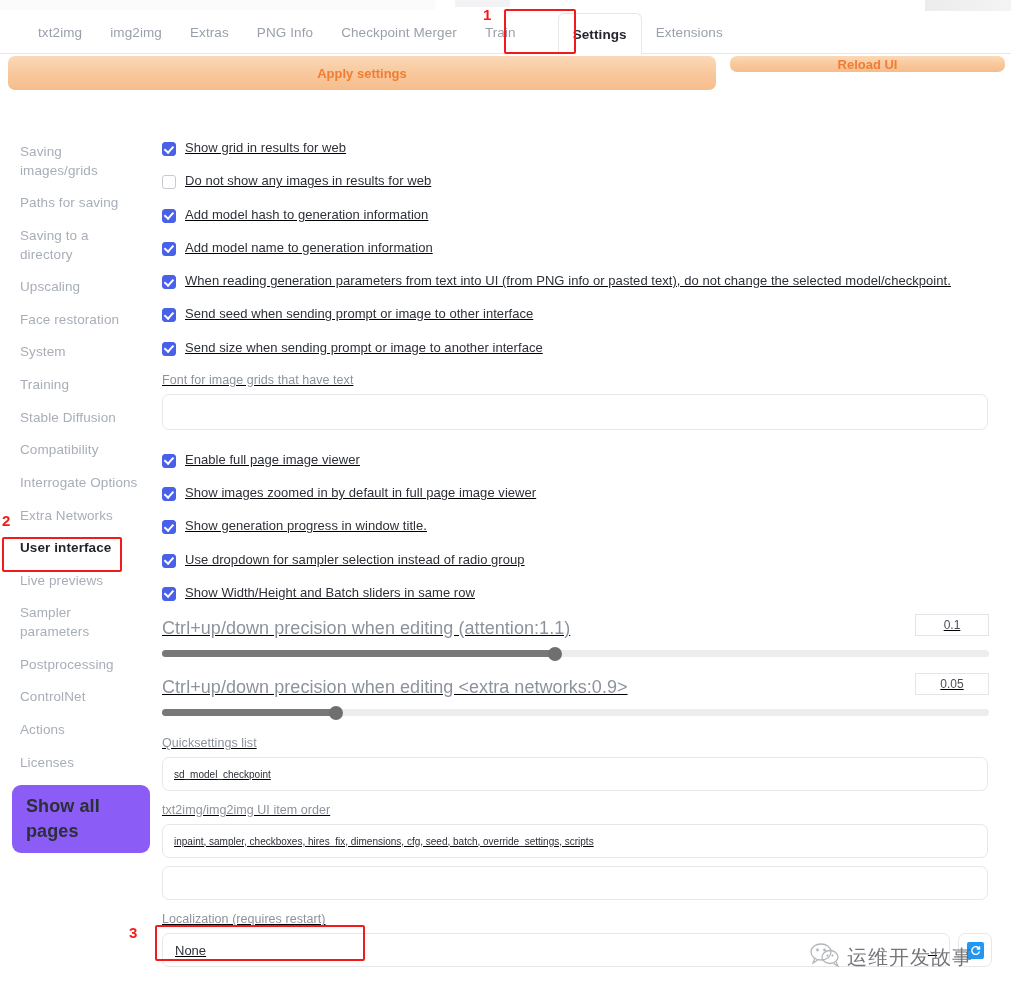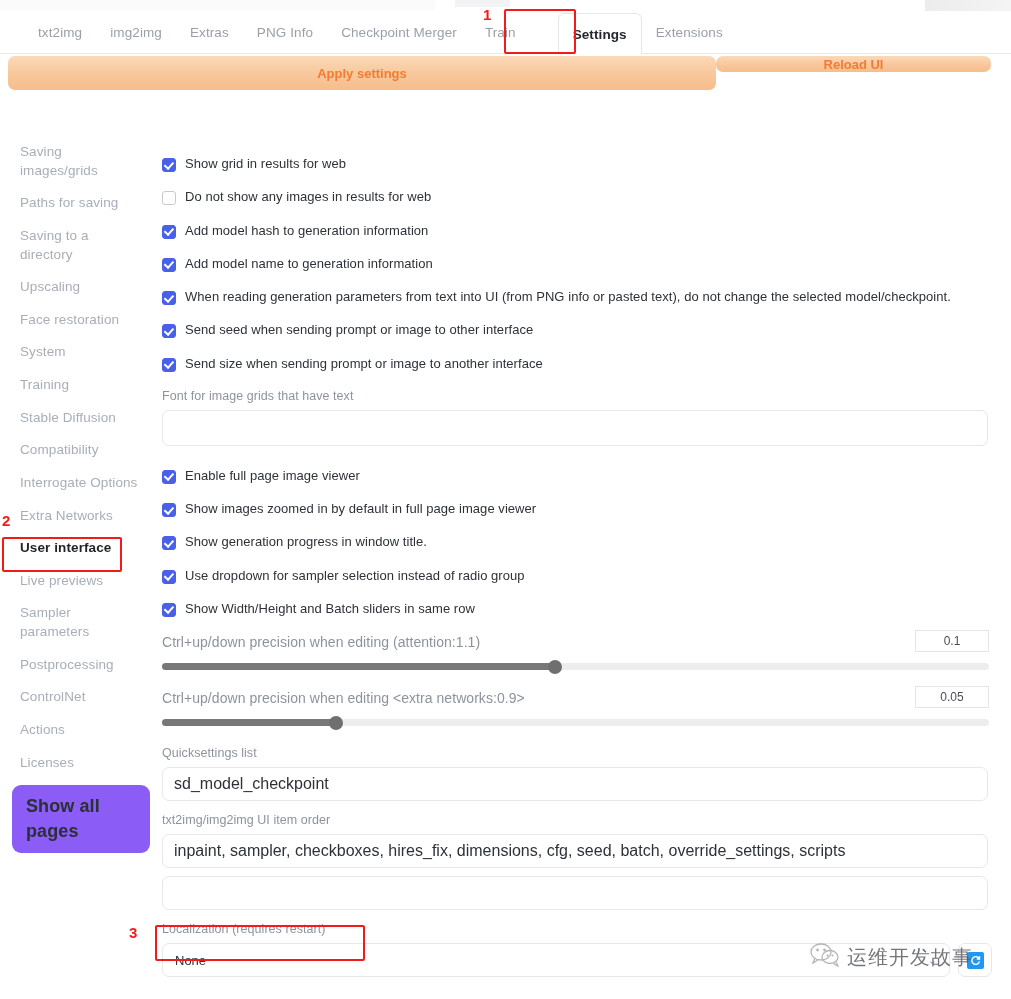--- a/index.html
+++ b/index.html
@@ -31,21 +31,21 @@
     font-size:13.5px; color:#9aa0ab; padding:0 14px; height:43px;
     line-height:43px; white-space:nowrap; cursor:pointer; letter-spacing:.1px;
   }
   .tab.active {
     color:#24262b; font-weight:600; background:#fff;
     border:1px solid #e6e7eb; border-bottom:1px solid #fff;
     border-radius:6px 6px 0 0; position:relative; top:1px; height:42px; line-height:42px;margin-left:28px;
   }
 
   
-  .actionbar { position:absolute; top:56px; left:8px; width:997px; height:34px; display:flex; }
+  .actionbar { position:absolute; top:56px; left:8px; width:997px; height:34px; display:flex; gap:14px; }
   .btn-apply, .btn-reload {
     border-radius:7px; border:none; cursor:pointer;
     font-size:13px; font-weight:600; color:#f07d33;
     display:flex; align-items:center; justify-content:center;
     background:linear-gradient(180deg,#fbd9b8 0%,#f8c79b 55%,#f6bd8c 100%);
   }
   .btn-apply { width:708px; height:34px; }
   .btn-reload { width:275px; height:16px; }
 
   
@@ -54,46 +54,46 @@
     font-size:13.5px; color:#a8aeb8; line-height:1.38;
     padding:7px 8px 7px 20px; cursor:pointer; letter-spacing:.1px;
   }
   .nav-item.selected { color:#1f2328; font-weight:600; }
   .nav-item.pill {
     display:inline-block; margin-left:12px; padding:9px 14px;
     background:#8b5cf6; border-radius:9px; color:#2b2f36; font-weight:700; font-size:18px;
   }
 
   
-  .content { position:absolute; top:152px; left:150px; width:861px; }
+  .content { position:absolute; top:136px; left:150px; width:861px;text-decoration:underline; }
 
   .chk-row { display:flex; align-items:flex-start; gap:9px; padding:4px 0 13px 12px; cursor:pointer; }
   .chk-box {
     width:14px; height:14px; flex:0 0 14px; margin-top:2px;
     border-radius:3px; border:1px solid #c7cad1; background:#fff;
     display:flex; align-items:center; justify-content:center;
   }
   .chk-box.on { background:#4861e8; border-color:#4861e8; }
   .chk-box.on::after {
     content:""; width:3.5px; height:7px; margin-top:-2px;
     border:solid #fff; border-width:0 2px 2px 0; transform:rotate(42deg);
   }
   .chk-label { font-size:13px; color:#2d3138; line-height:1.25; letter-spacing:.05px; }
 
   .field-label { font-size:12.5px; color:#8d939d; padding:4px 0 7px 12px; letter-spacing:.05px; }
   .textbox {
     margin-left:12px; height:34px; width:826px;
     border:1px solid #e6e7eb; border-radius:7px; background:#fff;
     display:flex; align-items:center; padding:0 11px;
-    font-size:16px; color:#2d3138;
+    font-size:10px; color:#2d3138;
   }
 
   
   .slider-head { display:flex; align-items:flex-start; justify-content:space-between; padding-left:12px; }
-  .slider-label { font-size:14px; color:#8d939d; padding-top:4px; letter-spacing:.05px; }
+  .slider-label { font-size:18px; color:#8d939d; padding-top:4px; letter-spacing:.05px; }
   .num-box {
     width:74px; height:22px; border:1px solid #e4e5e9; border-radius:0; background:#fff;
     display:flex; align-items:center; justify-content:center;
     font-size:12px; color:#4a4f57; margin-right:22px;
   }
   .track {
     position:relative; margin:11px 0 0 12px; width:827px; height:7px;
     border-radius:4px; background:#eceded; cursor:pointer;
   }
   .track .fill { position:absolute; left:0; top:0; height:7px; border-radius:4px; background:#787878; }

